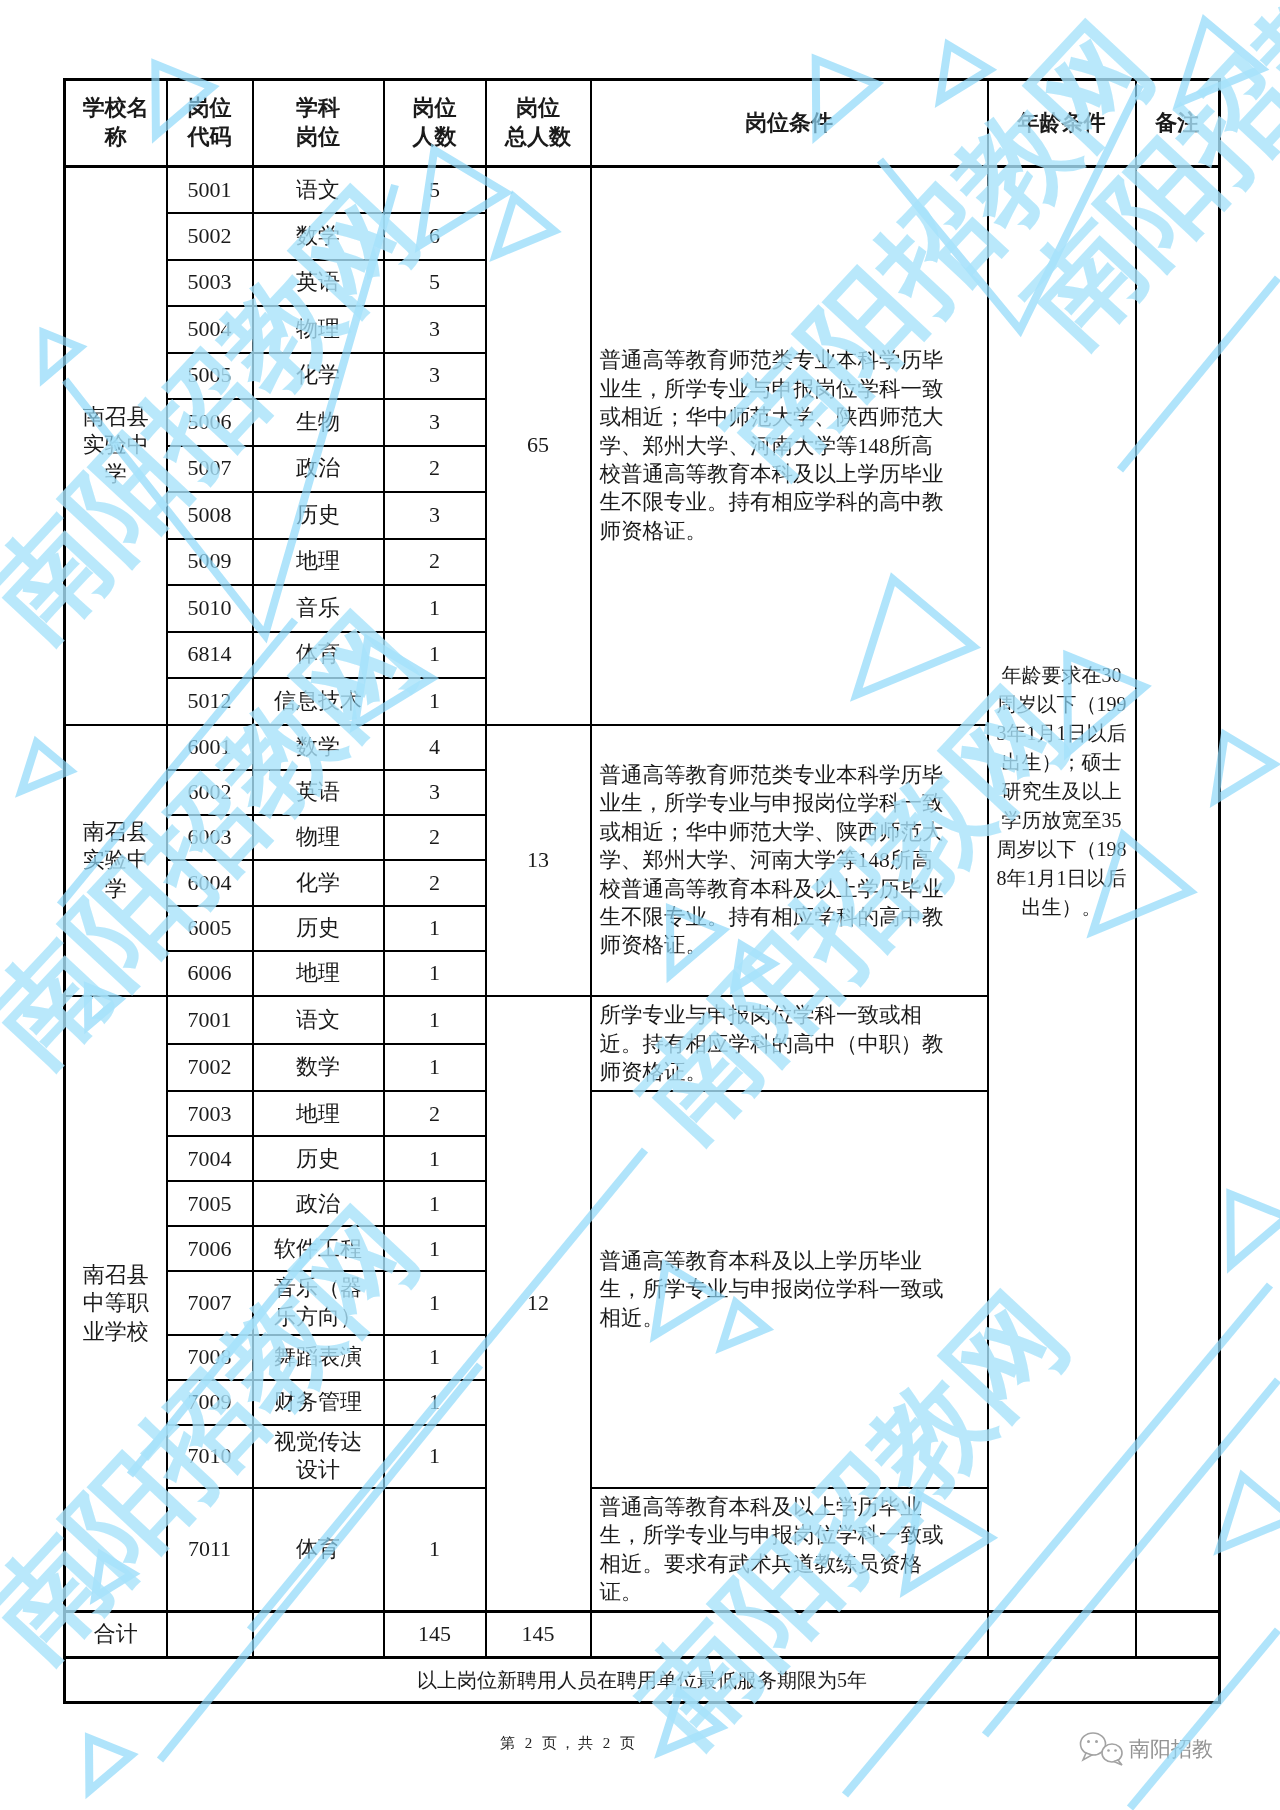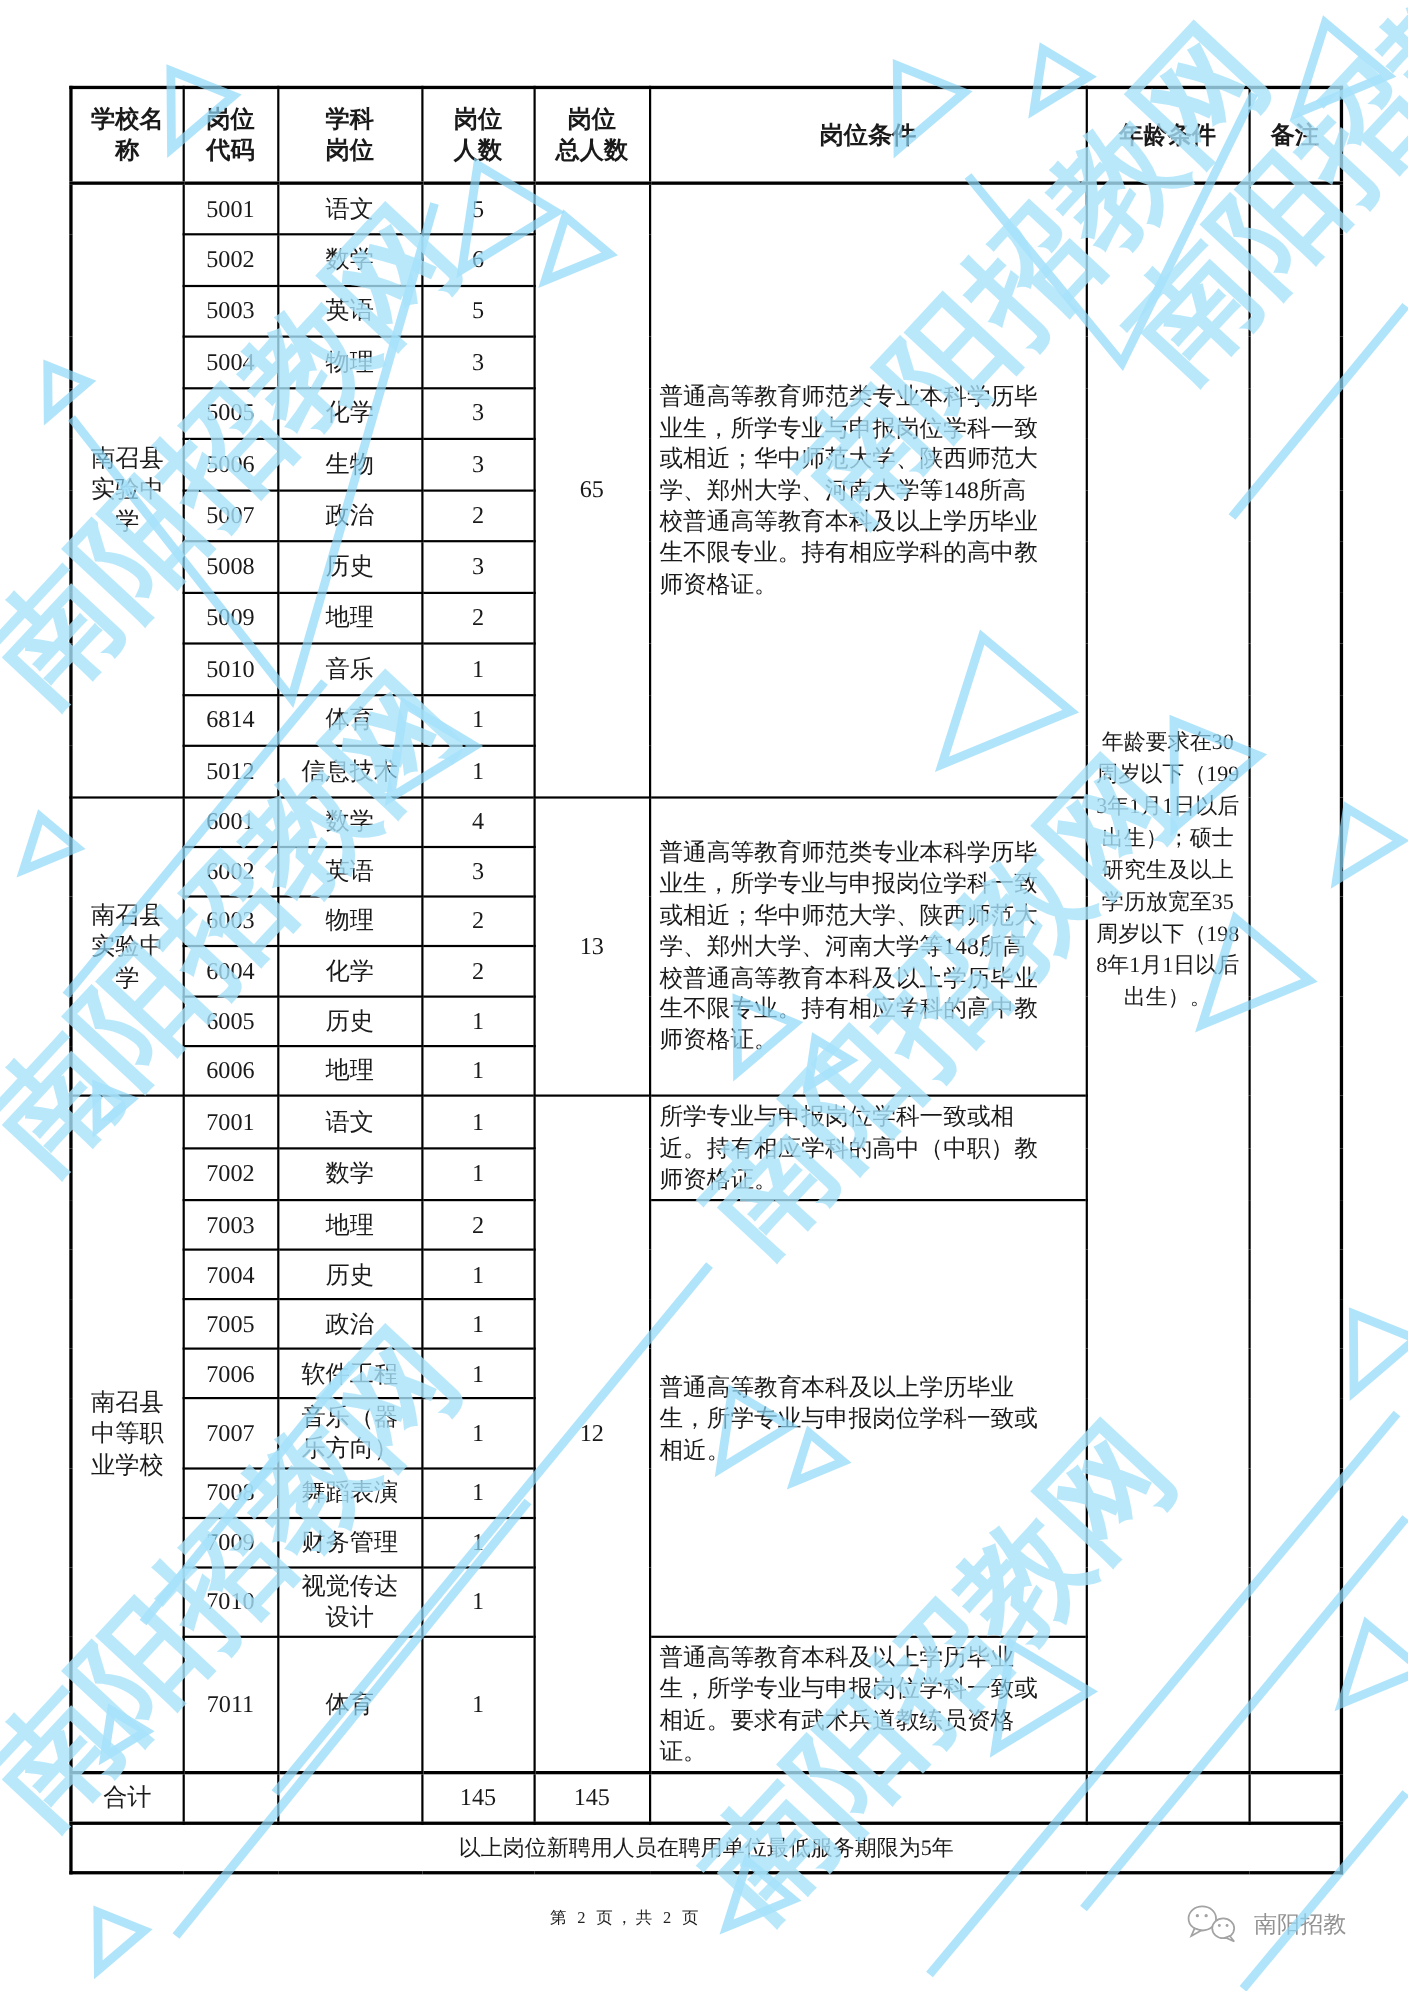--- a/index.html
+++ b/index.html
@@ -27,21 +27,21 @@
   td.c-note{}
   
   svg.watermark{position:absolute;left:0;top:0;z-index:5;pointer-events:none;}
   .wm-text{fill:#a8e3fb;opacity:.8;font-weight:bold;font-size:112px;
            font-family:"Liberation Sans","DejaVu Sans",sans-serif;}
   .wm-shape{stroke:#8fd8f9;fill:none;stroke-width:8;opacity:.7;}
   
   .page-number{position:absolute;left:500px;top:1734px;font-size:15px;
                letter-spacing:3px;color:#222;}
   .brand{position:absolute;left:1078px;top:1730px;display:flex;align-items:center;
-         gap:12px;color:#929292;}
+         gap:1px;color:#929292;}
   .brand-label{font-size:21px;font-family:"Liberation Sans","DejaVu Sans",sans-serif;}
 </style>
 </head>
 <body>
 
 <table class="sheet">
   <colgroup>
     <col style="width:102px">
       <col style="width:86px">
       <col style="width:131px">

